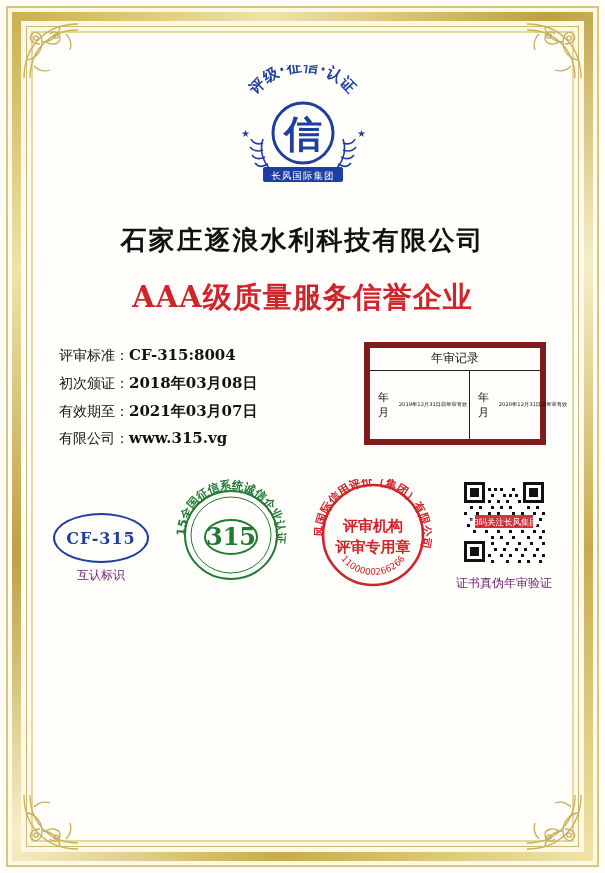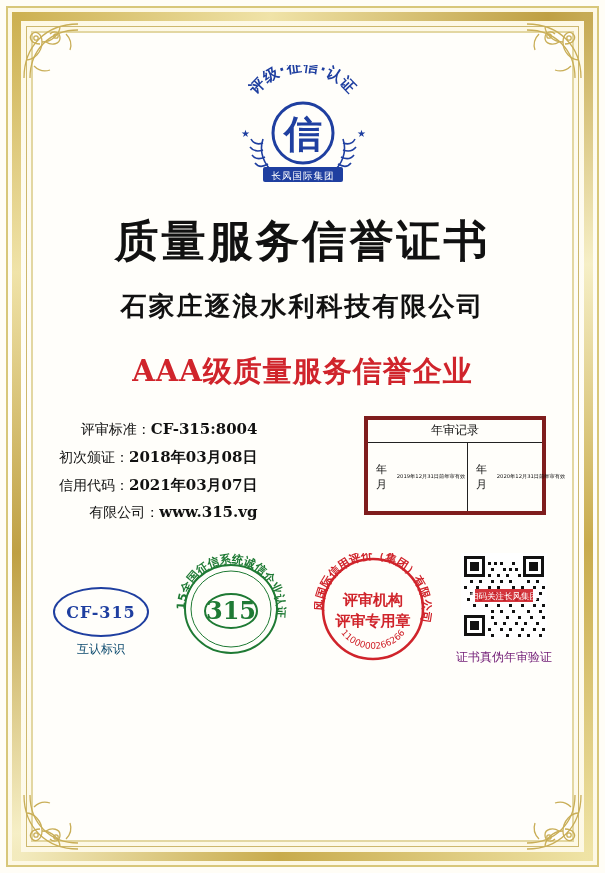--- a/index.html
+++ b/index.html
@@ -100,21 +100,21 @@
   .company {
     margin-top: 26px;
     font-size: 26px;
     font-weight: bold;
     letter-spacing: 2px;
     color: #111;
     white-space: nowrap;
   }
 
   .award {
-    margin-top: 28px;
+    margin-top: 20px;
     font-size: 29px;
     font-weight: bold;
     letter-spacing: 1px;
     color: #d0242b;
     white-space: nowrap;
     font-family: "DejaVu Serif", serif;
   }
 
   
   .mid {
@@ -125,27 +125,27 @@
     align-items: flex-start;
     padding: 0 28px;
     box-sizing: border-box;
   }
   .info-list {
     font-size: 15px;
     line-height: 1.85;
     color: #111;
     font-family: "DejaVu Serif", serif;
   }
-  .info-list div { white-space: nowrap; text-align: right; }
+  .info-list div { white-space: nowrap; }
   .info-label { font-size: 14px; }
   .info-value { font-weight: bold; }
 
   
   .review {
-    border: 4px solid #7f1d1d;
+    border: 6px solid #7f1d1d;
     width: 182px;
     box-sizing: border-box;
   }
   .review-title {
     text-align: center;
     font-size: 12px;
     padding: 2px 0 3px;
     border-bottom: 1px solid #222;
     color: #111;
   }
@@ -188,21 +188,21 @@
     box-sizing: border-box;
   }
   .seal-box {
     display: flex;
     flex-direction: column;
     align-items: center;
   }
   .seal-caption {
     margin-top: 4px;
     font-size: 12px;
-    color: #0c4a6e;
+    color: #701a75;
   }
 
   .cf-seal {
     width: 92px;
     height: 46px;
     border: 2px solid #1f3fa0;
     border-radius: 50%;
     display: flex;
     align-items: center;
     justify-content: center;
@@ -324,37 +324,36 @@
         </g>
 
         <circle cx="84" cy="68" r="30" fill="none" stroke="#1f3fa0" stroke-width="3"></circle>
         <text x="84" y="82" text-anchor="middle" font-size="38" font-weight="bold" fill="#1f3fa0" font-family="DejaVu Serif, serif">信</text>
 
         <rect x="44" y="102" width="80" height="15" rx="2" fill="#1f3fa0"></rect>
         <text x="84" y="113.5" text-anchor="middle" font-size="9.5" fill="#ffffff" letter-spacing="1" font-family="DejaVu Sans, sans-serif">长风国际集团</text>
       </svg>
     </div>
 
-    <div class="main-title">质量服务信誉证书</div>
 
 
     <div class="company">石家庄逐浪水利科技有限公司</div>
 
     <div class="award">AAA级质量服务信誉企业</div>
 
     <div class="mid">
       <div class="info-list">
         <div>
           <span class="info-label">评审标准：</span><span class="info-value">CF-315:8004</span>
         </div>
         <div>
           <span class="info-label">初次颁证：</span><span class="info-value">2018年03月08日</span>
         </div>
         <div>
-          <span class="info-label">信用代码：</span><span class="info-value">2021年03月07日</span>
+          <span class="info-label">有效期至：</span><span class="info-value">2021年03月07日</span>
         </div>
         <div>
           <span class="info-label">有限公司：</span><span class="info-value">www.315.vg</span>
         </div>
       </div>
 
       <div class="review">
         <div class="review-title">年审记录</div>
         <div class="review-cells">
           <div class="review-cell">

